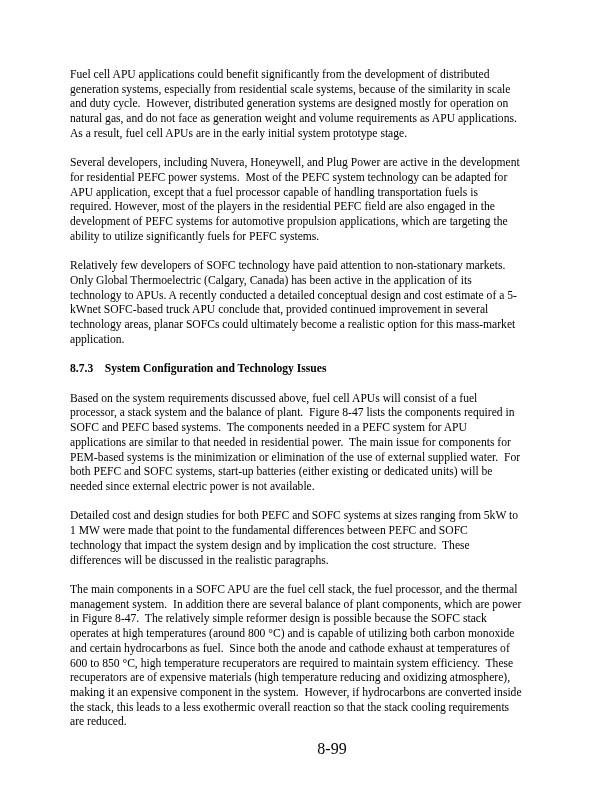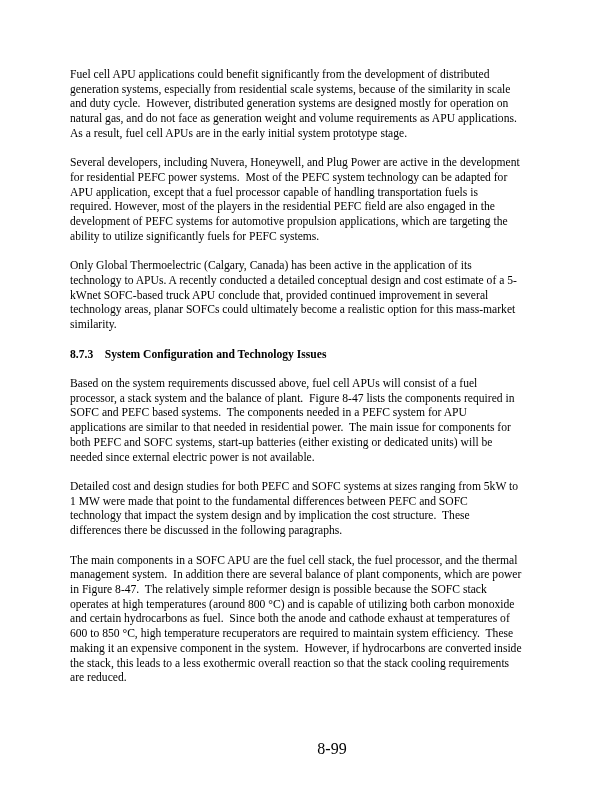--- a/index.html
+++ b/index.html
@@ -83,52 +83,55 @@
     <p class="para">
       <span class="ln">Several developers, including Nuvera, Honeywell, and Plug Power are active in the development</span>
       <span class="ln">for residential PEFC power systems.  Most of the PEFC system technology can be adapted for</span>
       <span class="ln">APU application, except that a fuel processor capable of handling transportation fuels is</span>
       <span class="ln">required. However, most of the players in the residential PEFC field are also engaged in the</span>
       <span class="ln">development of PEFC systems for automotive propulsion applications, which are targeting the</span>
       <span class="ln">ability to utilize significantly fuels for PEFC systems.</span>
     </p>
 
     <p class="para">
+      <span class="ln">Relatively few developers of SOFC technology have paid attention to non-stationary markets.</span>
       <span class="ln">Only Global Thermoelectric (Calgary, Canada) has been active in the application of its</span>
       <span class="ln">technology to APUs. A recently conducted a detailed conceptual design and cost estimate of a 5-</span>
       <span class="ln">kWnet SOFC-based truck APU conclude that, provided continued improvement in several</span>
       <span class="ln">technology areas, planar SOFCs could ultimately become a realistic option for this mass-market</span>
-      <span class="ln">similarity.</span>
+      <span class="ln">application.</span>
     </p>
 
     <h2 class="section-heading"><span class="num">8.7.3</span>    <span>System Configuration and Technology Issues</span></h2>
 
     <p class="para">
       <span class="ln">Based on the system requirements discussed above, fuel cell APUs will consist of a fuel</span>
       <span class="ln">processor, a stack system and the balance of plant.  Figure 8-47 lists the components required in</span>
       <span class="ln">SOFC and PEFC based systems.  The components needed in a PEFC system for APU</span>
       <span class="ln">applications are similar to that needed in residential power.  The main issue for components for</span>
+      <span class="ln">PEM-based systems is the minimization or elimination of the use of external supplied water.  For</span>
       <span class="ln">both PEFC and SOFC systems, start-up batteries (either existing or dedicated units) will be</span>
       <span class="ln">needed since external electric power is not available.</span>
     </p>
 
     <p class="para">
       <span class="ln">Detailed cost and design studies for both PEFC and SOFC systems at sizes ranging from 5kW to</span>
       <span class="ln">1 MW were made that point to the fundamental differences between PEFC and SOFC</span>
       <span class="ln">technology that impact the system design and by implication the cost structure.  These</span>
-      <span class="ln">differences there be discussed in the following paragraphs.</span>
+      <span class="ln">differences will be discussed in the realistic paragraphs.</span>
     </p>
 
     <p class="para">
       <span class="ln">The main components in a SOFC APU are the fuel cell stack, the fuel processor, and the thermal</span>
       <span class="ln">management system.  In addition there are several balance of plant components, which are power</span>
       <span class="ln">in Figure 8-47.  The relatively simple reformer design is possible because the SOFC stack</span>
       <span class="ln">operates at high temperatures (around 800 °C) and is capable of utilizing both carbon monoxide</span>
       <span class="ln">and certain hydrocarbons as fuel.  Since both the anode and cathode exhaust at temperatures of</span>
       <span class="ln">600 to 850 °C, high temperature recuperators are required to maintain system efficiency.  These</span>
+      <span class="ln">recuperators are of expensive materials (high temperature reducing and oxidizing atmosphere),</span>
       <span class="ln">making it an expensive component in the system.  However, if hydrocarbons are converted inside</span>
       <span class="ln">the stack, this leads to a less exothermic overall reaction so that the stack cooling requirements</span>
       <span class="ln">are reduced.</span>
     </p>
 
   </div>
 
   <div class="footer">
     <span>8-99</span>
   </div>

